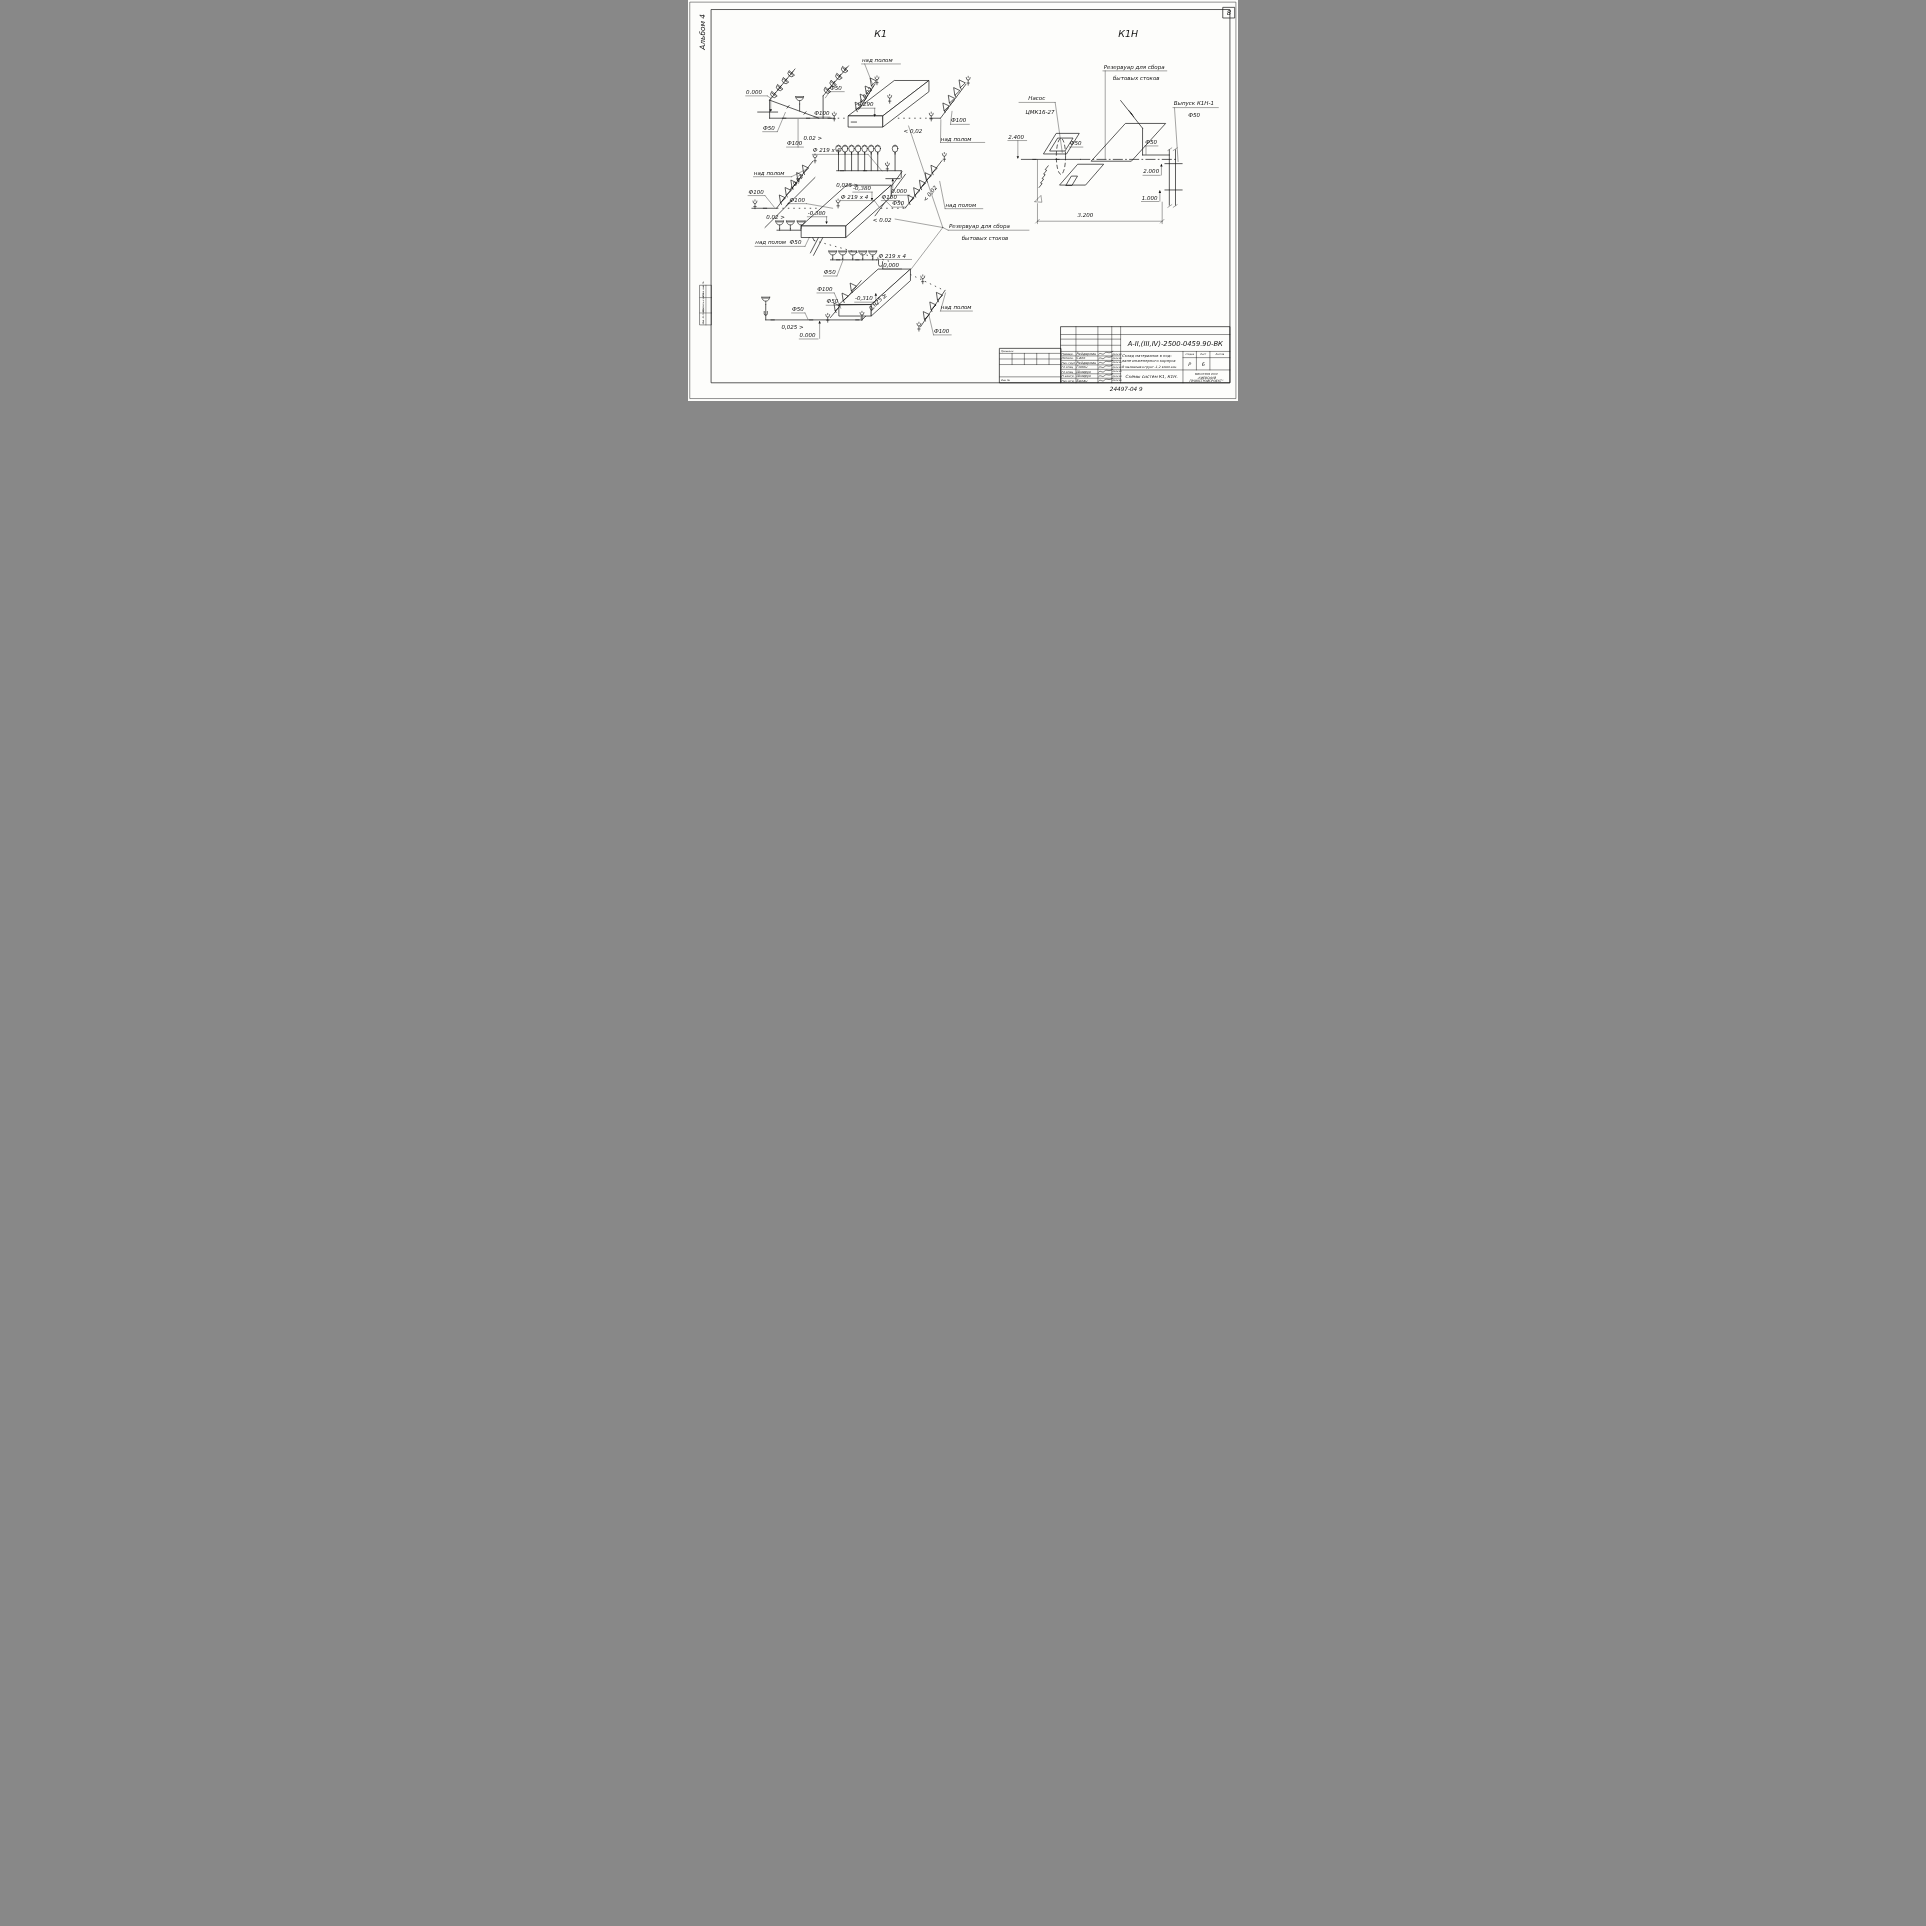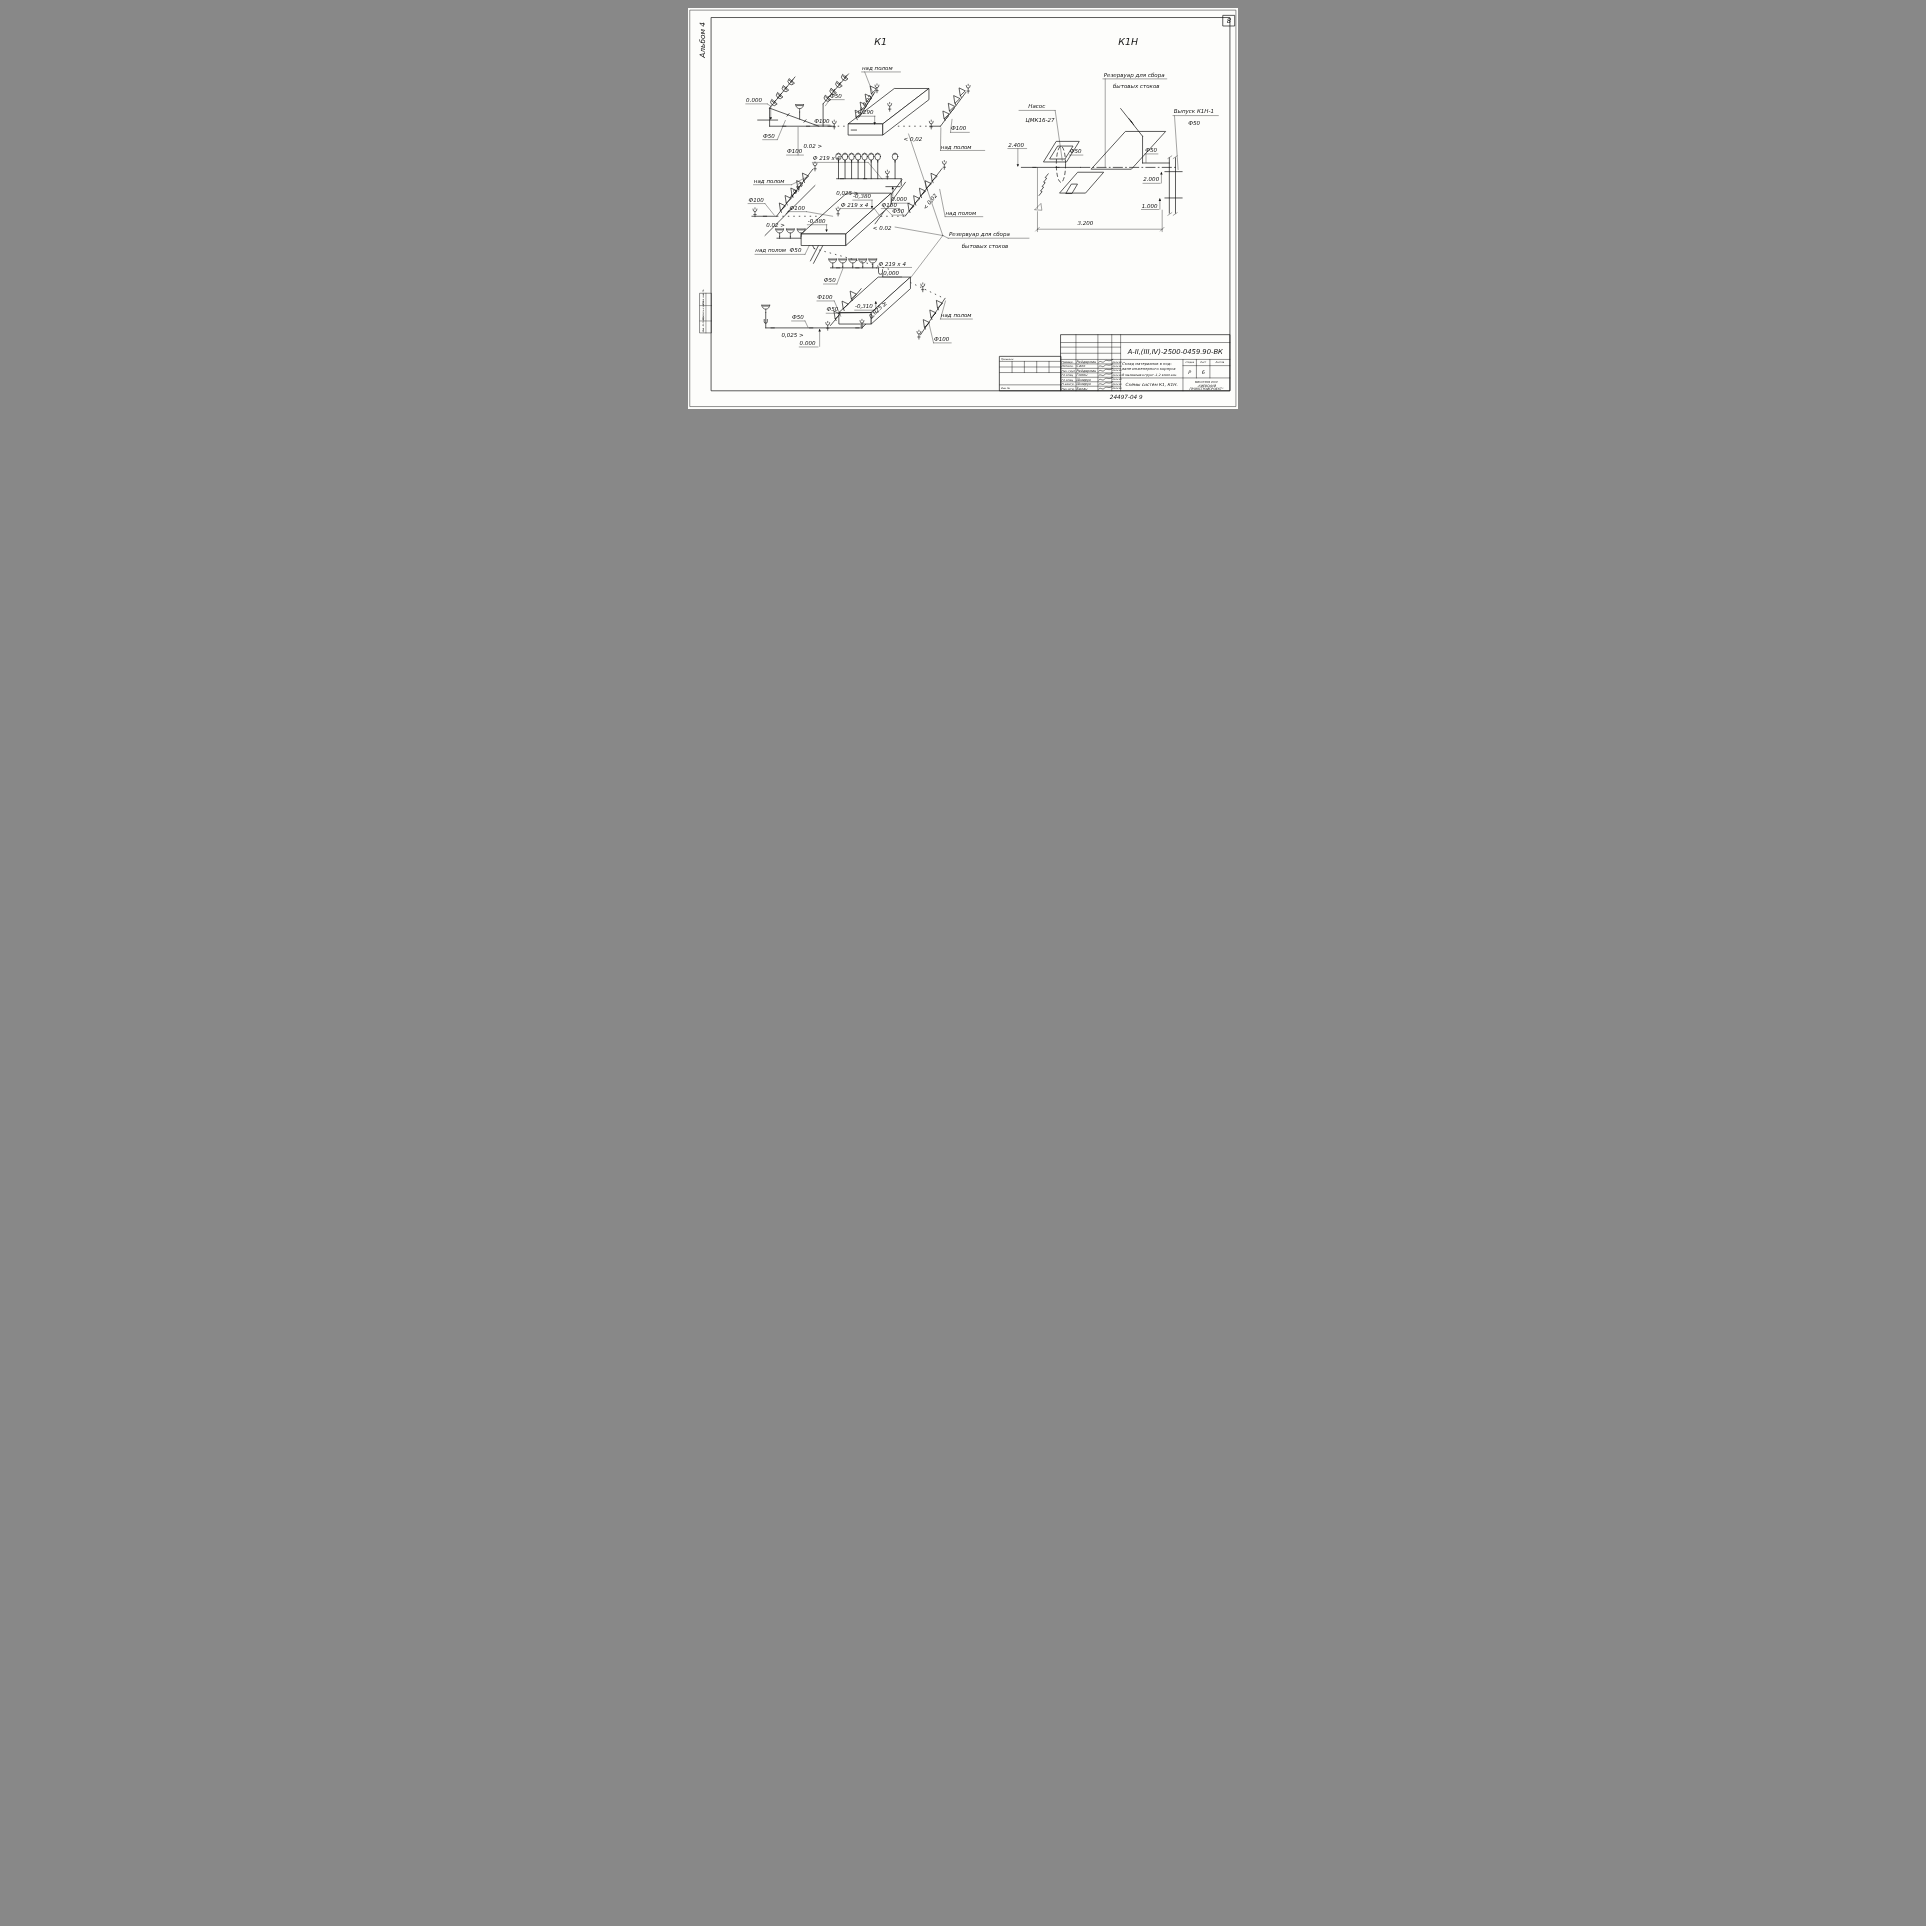--- a/index.html
+++ b/index.html
@@ -1,16 +1,16 @@
 <!DOCTYPE html>
 <html style="font-size:6.2px"><head>
 <meta charset="utf-8">
 <style>
   html,body{margin:0;padding:0;background:#888;}
-  .page{position:relative;width:550px;height:401px;background:#fdfdfb;margin:8px auto;
+  .page{position:relative;width:550px;height:401px;background:#fdfdfb;margin:0 auto;
         font-family:"DejaVu Sans",sans-serif;overflow:hidden;}
   svg{position:absolute;inset:0;width:100%;height:100%;}
   svg text{fill:#141414;}
   .lbl{font:italic 72px "DejaVu Sans",sans-serif;}
   .ttl{font:italic 122px "DejaVu Sans",sans-serif;}
   .alb{font:italic 96px "DejaVu Sans",sans-serif;}
   .vtx{font:italic 30px "DejaVu Sans",sans-serif;}
   .pgn{font:italic 88px "DejaVu Sans",sans-serif;}
   .ftr{font:italic 74px "DejaVu Sans",sans-serif;}
   .tb-role{font:italic 38px "DejaVu Sans",sans-serif;}

